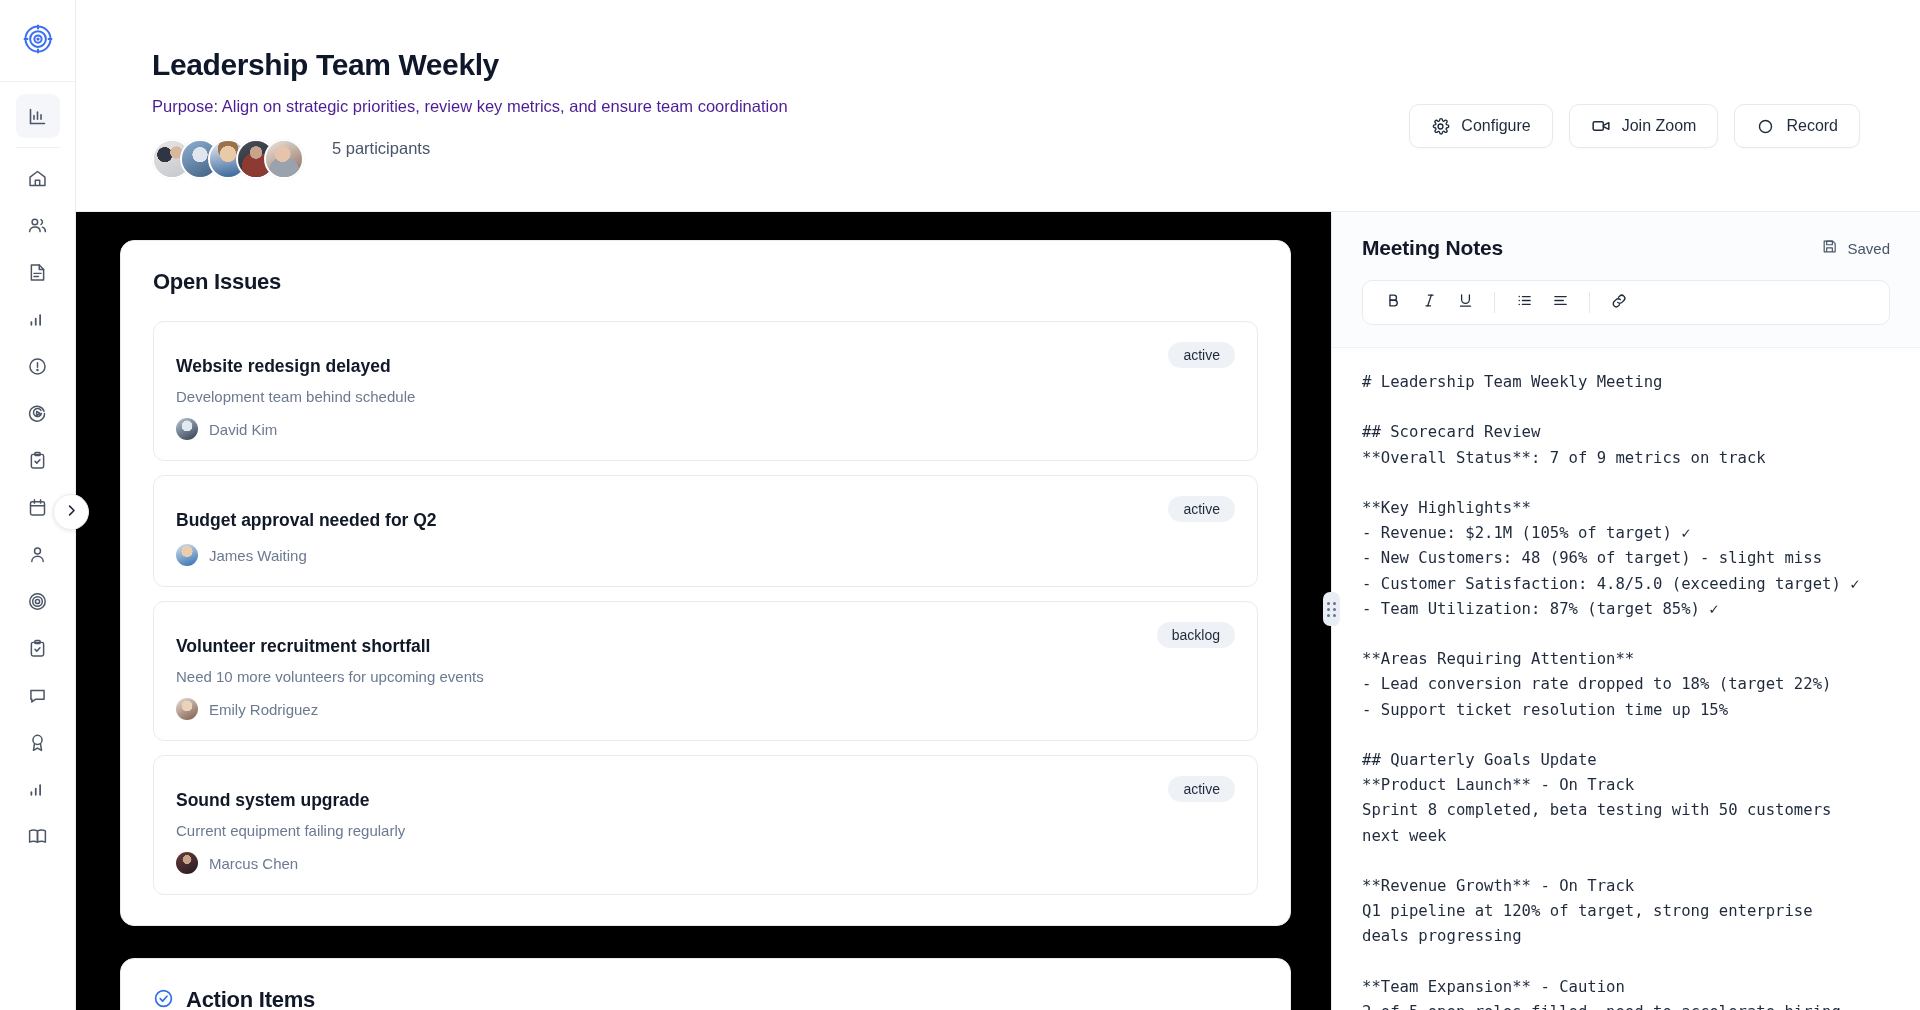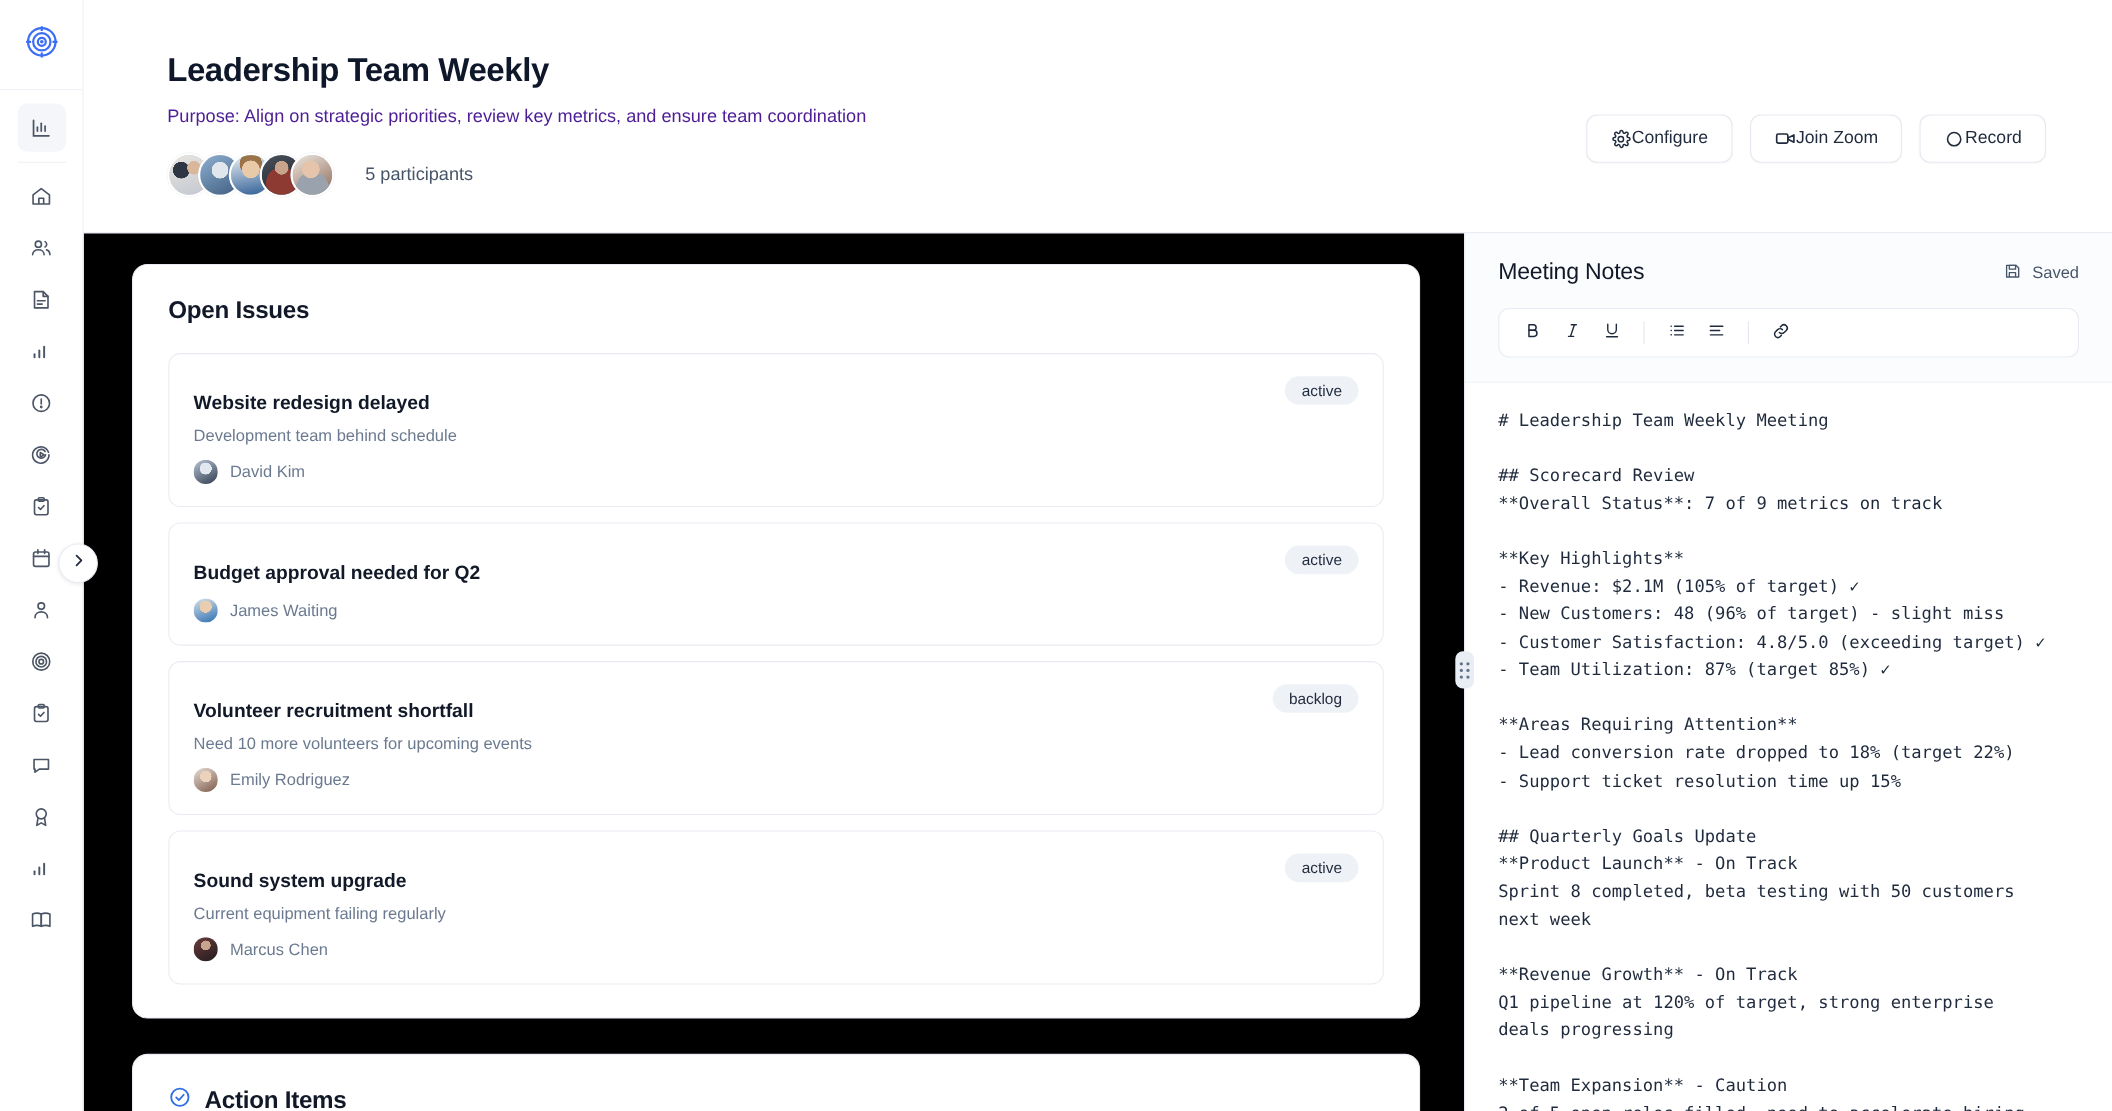--- a/index.html
+++ b/index.html
@@ -54,38 +54,38 @@
     height: 212px; flex: 0 0 212px;
     position: relative;
   }
   .page-title {
     font-size: 30px; font-weight: 700; color: #0f172a;
     letter-spacing: -0.4px; line-height: 1.1;
   }
   .page-purpose {
     margin-top: 14px; font-size: 16.5px; color: #4c1d95; line-height: 1.35;
   }
-  .participants-row { margin-top: 22px; display: flex; align-items: center; }
+  .participants-row { margin-top: 22px; display: flex; }
   .avatars { display: flex; }
   .avatar {
     width: 40px; height: 40px; border-radius: 50%;
     border: 2.5px solid #ffffff; margin-left: -12px;
     overflow: hidden; position: relative; background: #cbd5e1;
     box-shadow: 0 0 0 0.5px rgba(16,24,40,.06);
   }
   .avatar:first-child { margin-left: 0; }
   .avatar .face { position: absolute; inset: 0; }
   .participants-count { margin-left: 28px; font-size: 16.5px; color: #475569; }
 
   .header-actions {
     position: absolute; right: 60px; top: 104px;
     display: flex; gap: 16px; align-items: center;
   }
   .hbtn {
-    display: flex; align-items: center; 
+    display: flex; align-items: center; gap: 11px;
     height: 44px; padding: 0 21px;
     border: 1px solid #e5e9f0; border-radius: 10px;
     background: #ffffff; color: #1f2a3c;
     font-size: 16px; font-family: inherit; cursor: pointer;
     box-shadow: 0 1px 2px rgba(16,24,40,.03);
   }
   .hbtn svg { display: block; flex: 0 0 auto; }
 
   
   .body-split { flex: 1 1 auto; display: flex; min-height: 0; background: #ffffff; }
@@ -142,21 +142,21 @@
 
   
   .notes-pane {
     flex: 0 0 588px; width: 588px; height: 100%;
     background: #fbfcfe; display: flex; flex-direction: column; min-height: 0;
   }
   .notes-header {
     padding: 24px 30px 0 30px;
     display: flex; align-items: center; justify-content: space-between;
   }
-  .notes-title { font-size: 21px; font-weight: 400; color: #111827; letter-spacing: -0.2px; }
+  .notes-title { font-size: 21px; font-weight: 700; color: #111827; letter-spacing: -0.2px; }
   .saved-chip { display: flex; align-items: center; gap: 9px; font-size: 15px; color: #475569; }
   .toolbar {
     margin: 20px 30px 0 30px;
     border: 1px solid #e8ecf2; border-radius: 10px; background: #ffffff;
     height: 46px; display: flex; align-items: center; padding: 0 14px; gap: 4px;
   }
   .tb-btn {
     width: 32px; height: 32px; border-radius: 7px;
     display: flex; align-items: center; justify-content: center;
     color: #1f2a3c; cursor: pointer; background: transparent; border: 0;

